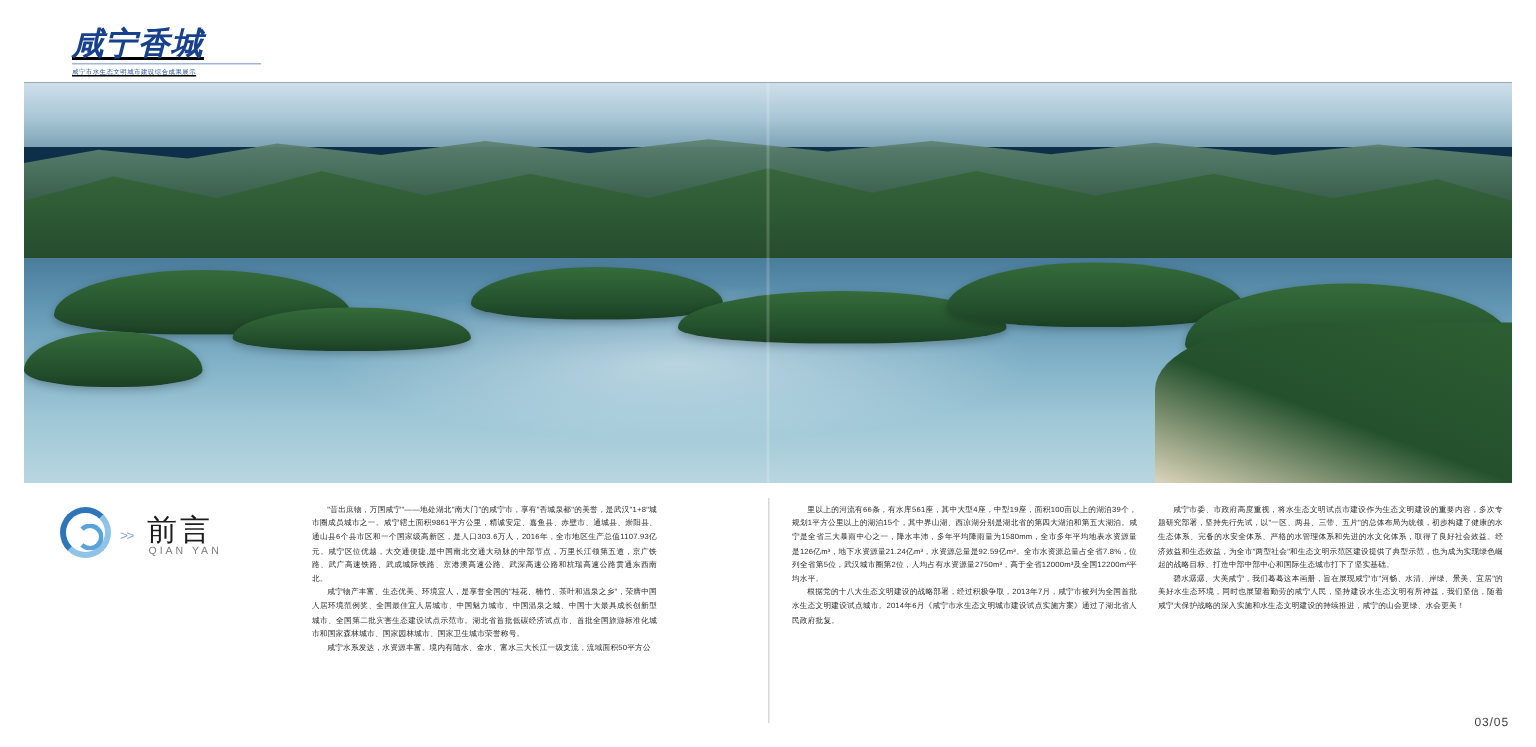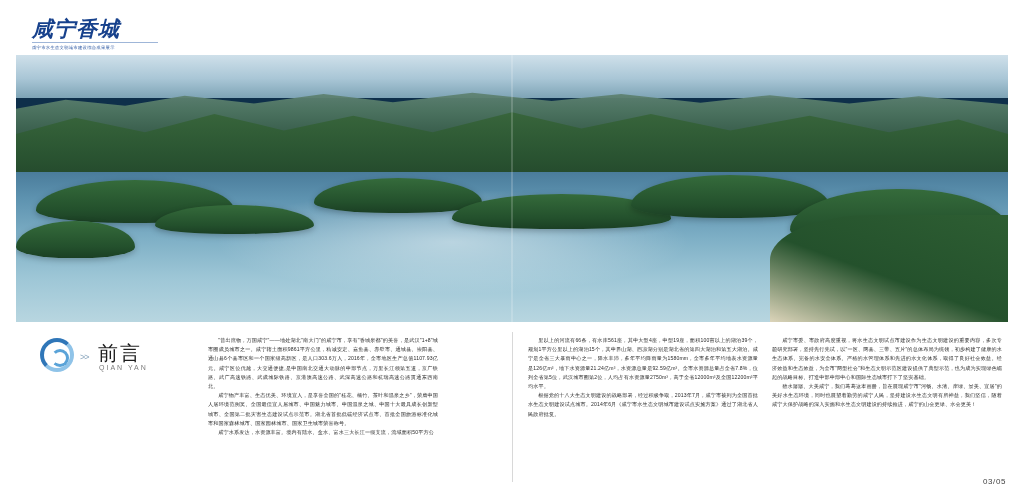--- a/index.html
+++ b/index.html
@@ -18,24 +18,25 @@
   .page {
     position: relative;
     width: 1024px;
     height: 498px;
     background: #ffffff;
   }
 
   
   .logo-block {
     position: absolute;
-    left: 32px;
+    left: 48px;
     top: 18px;
     width: 170px;
     height: 36px;
+    text-decoration: underline;
   }
   .logo-mark {
     font-family: "Liberation Serif", serif;
     font-size: 21px;
     font-weight: bold;
     font-style: italic;
     color: #17418c;
     letter-spacing: 1px;
     line-height: 22px;
     white-space: nowrap;

